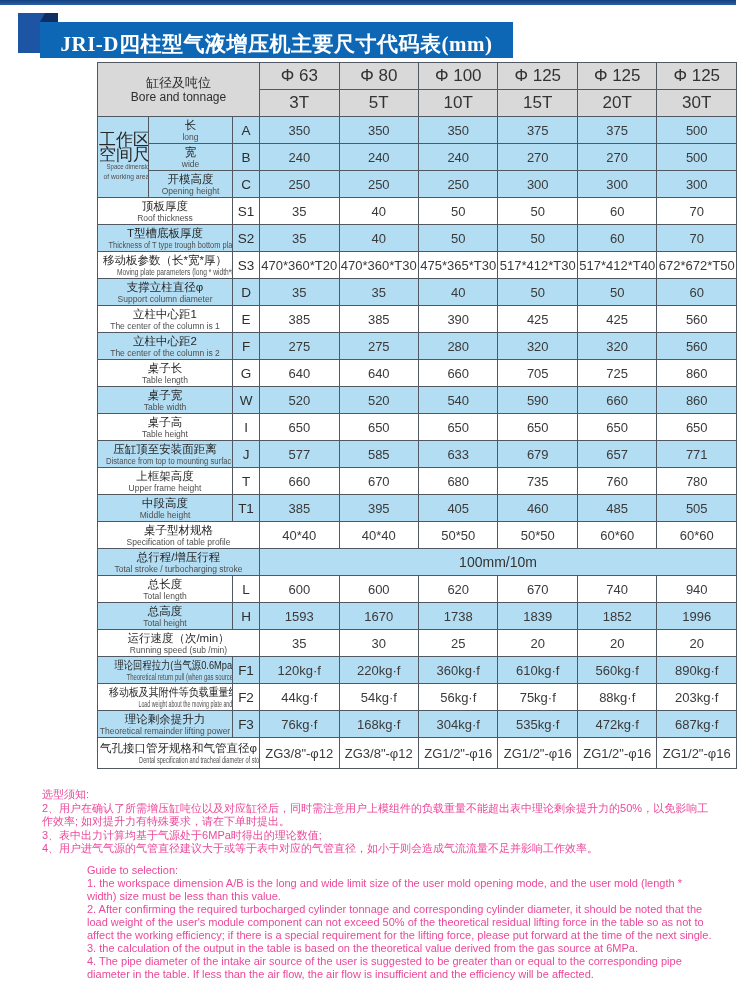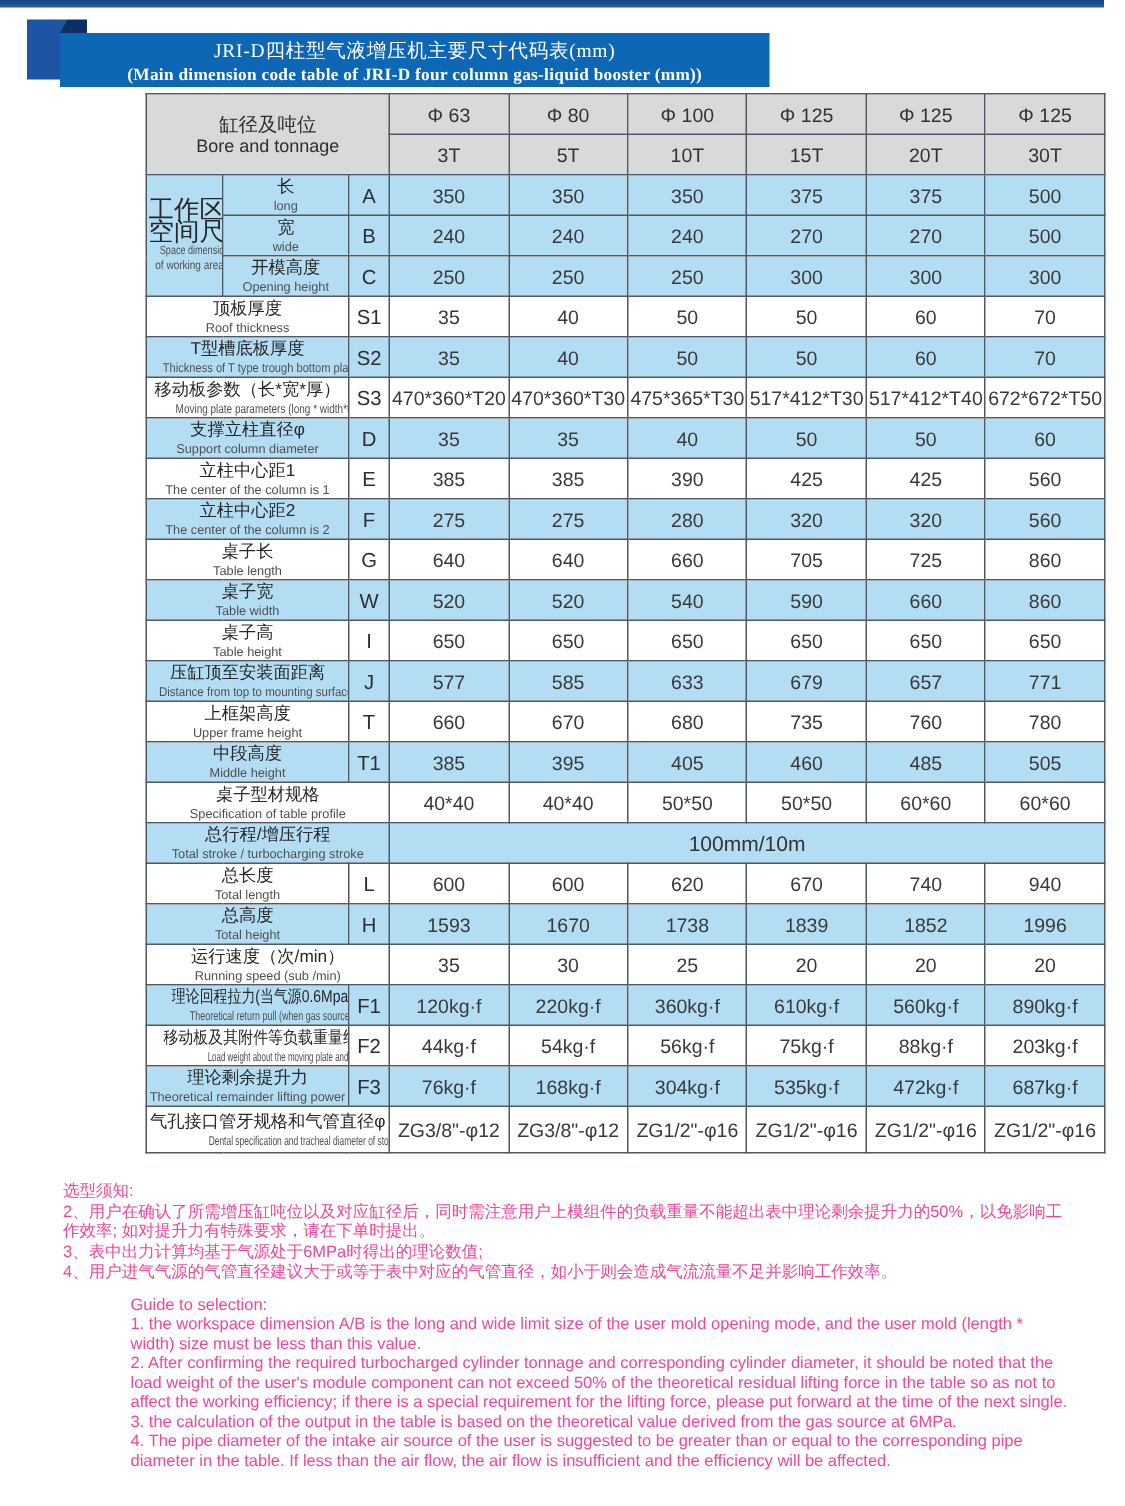--- a/index.html
+++ b/index.html
@@ -9,37 +9,37 @@
   
   .topbar{position:absolute;left:0;top:0;width:736px;height:5px;
           background:linear-gradient(#14407e,#2a5fa8);}
 
   
   .deco-square{position:absolute;left:18px;top:13px;width:40px;height:40px;background:#1d55a4;}
   .deco-fold{position:absolute;left:40px;top:13px;width:18px;height:9px;background:#0d2f63;
              clip-path:polygon(0 100%,100% 100%,100% 0,28% 0);}
   .banner{position:absolute;left:40px;top:22px;width:473px;height:36px;background:#0e67b4;
           color:#fff;text-align:center;font-family:"Liberation Serif","DejaVu Serif",serif;}
-  .banner-cn{font-size:13px;font-weight:normal;line-height:21px;padding-top:1px;letter-spacing:.5px;}
+  .banner-cn{font-size:21px;font-weight:bold;line-height:21px;padding-top:12px;letter-spacing:.5px;}
   .banner-en{font-size:11.5px;font-weight:bold;line-height:13px;letter-spacing:.2px;}
 
   
   table.dims{position:absolute;left:97px;top:62px;width:640px;border-collapse:collapse;
              table-layout:fixed;}
   table.dims th,table.dims td{border:1px solid #525862;padding:0 1px;text-align:center;
              vertical-align:middle;overflow:hidden;}
   table.dims thead th{background:#d9d9d9;font-weight:normal;margin-left:11px;}
   table.dims thead tr{height:27px;}
   table.dims tbody tr{height:27px;background:#ffffff;}
   table.dims tbody tr:last-child{height:31px;}
   table.dims tbody tr.blue{background:#b3ddf3;}
 
   .h-cn{font-size:13px;color:#2e2e2e;line-height:15px;}
   .h-en{font-size:12px;color:#2e2e2e;line-height:14px;}
-  .h-val{font-size:13px;color:#333;}
+  .h-val{font-size:17px;color:#333;}
 
   .g-cn{font-size:17px;color:#272727;line-height:15px;}
   .g-en{font-size:8px;color:#4f4f4f;line-height:10px;}
   .lbl-cn{font-size:11.5px;color:#272727;line-height:13px;}
   .lbl-en{font-size:8.5px;color:#4f4f4f;line-height:10px;}
   .code-cell{font-size:13.5px;color:#2e2e2e;}
   .value-cell{font-size:13px;color:#3a3a3a;}
   .merged-cell{font-size:14px;color:#333;}
 
   .fit{display:inline-block;white-space:nowrap;transform-origin:50% 50%;}
@@ -54,21 +54,20 @@
 <body>
 
 <div class="page">
 
   <div class="topbar"></div>
   <div class="deco-square"></div>
   <div class="deco-fold"></div>
 
   <div class="banner">
     <div class="banner-cn">JRI-D四柱型气液增压机主要尺寸代码表(mm)</div>
-    <div class="banner-en">(Main dimension code table of JRI-D four column gas-liquid booster (mm))</div>
   </div>
 
   <table class="dims">
     <colgroup>
       <col style="width:51px">
         <col style="width:84px">
         <col style="width:27px">
       <col>
         <col>
         <col>

